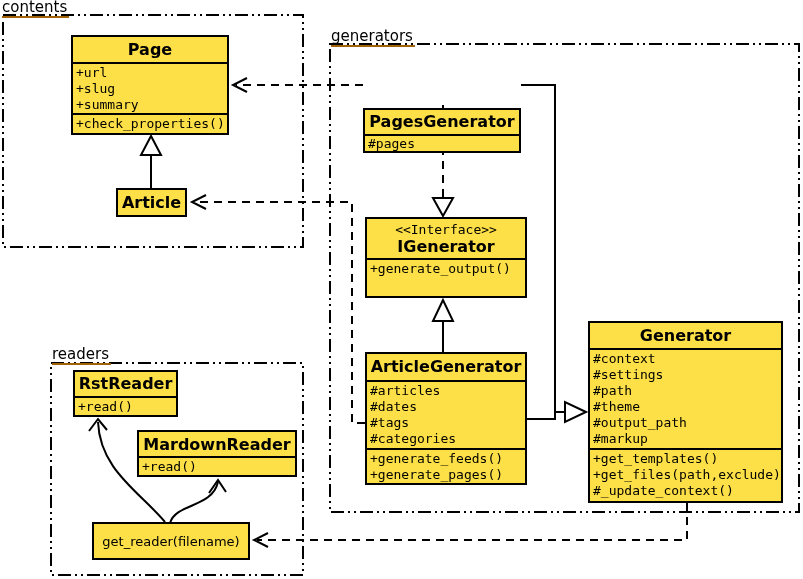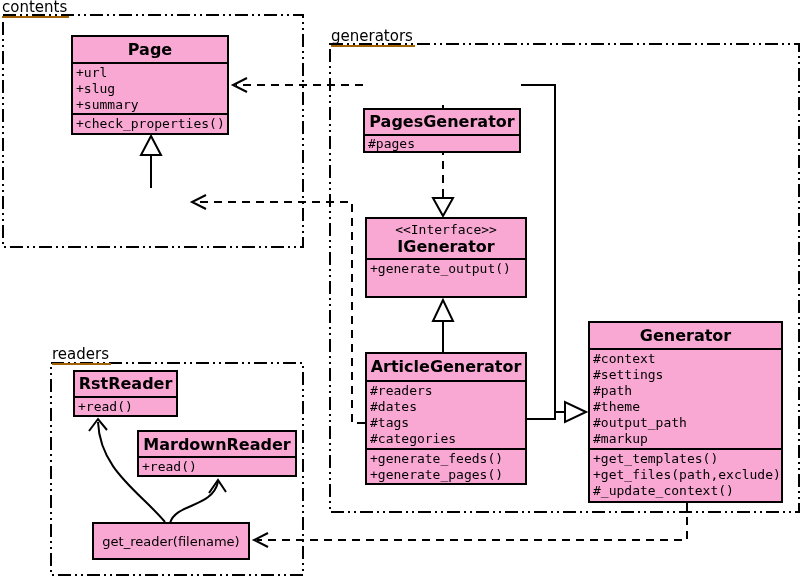--- a/index.html
+++ b/index.html
@@ -1,21 +1,21 @@
 <!DOCTYPE html>
 <html><head>
 <meta charset="utf-8">
 <style>
   html,body{margin:0;padding:0;background:#ffffff;}
   #canvas{position:relative;width:803px;height:579px;background:#ffffff;overflow:hidden;
           font-family:"DejaVu Sans",sans-serif;color:#000;}
   #wires{position:absolute;left:0;top:0;}
   .pkg-label{position:absolute;font-size:15px;line-height:15px;padding:0 2px 1px 0;
              border-bottom:2px solid #a16207;background:transparent;white-space:nowrap;}
-  .cls{position:absolute;background:#f9a8d4;border:2px solid #000;box-sizing:border-box;
+  .cls{position:absolute;background:#fde047;border:2px solid #000;box-sizing:border-box;
        display:flex;flex-direction:column;}
   .cls-title{box-sizing:border-box;font-weight:bold;font-size:16px;
              display:flex;align-items:center;justify-content:center;white-space:nowrap;}
   .bb{border-bottom:2px solid #000;}
   .sec{box-sizing:border-box;font-family:"DejaVu Sans Mono",monospace;font-size:13px;
        line-height:16px;padding:1px 3px;overflow:hidden;flex:0 0 auto;}
   .sec.fill{flex:1 1 auto;}
   .mline{white-space:nowrap;}
   .stereo{font-family:"DejaVu Sans Mono",monospace;font-size:13px;font-weight:normal;
           text-align:center;line-height:15px;}
@@ -73,20 +73,23 @@
     <div class="sec bb" style="height:51px;">
       <div class="mline">+url</div>
       <div class="mline">+slug</div>
       <div class="mline">+summary</div>
     </div>
     <div class="sec fill">
       <div class="mline">+check_properties()</div>
     </div>
   </div>
 
+  <div class="cls" style="left:116px;top:188px;width:71px;height:29px;">
+    <div class="cls-title" style="flex:1;">Article</div>
+  </div>
 
   <div class="cls" style="left:363px;top:60px;width:158px;height:45px;margin-top:48px;">
     <div class="cls-title bb" style="height:27px;">PagesGenerator</div>
     <div class="sec fill" style="line-height:14px;">
       <div class="mline">#pages</div>
     </div>
   </div>
 
   <div class="cls" style="left:365px;top:217px;width:162px;height:81px;">
     <div class="bb" style="height:41px;box-sizing:border-box;padding-top:3px;">
@@ -94,21 +97,21 @@
       <div class="iname">IGenerator</div>
     </div>
     <div class="sec fill">
       <div class="mline">+generate_output()</div>
     </div>
   </div>
 
   <div class="cls" style="left:365px;top:352px;width:162px;height:133px;">
     <div class="cls-title bb" style="height:28px;">ArticleGenerator</div>
     <div class="sec bb" style="height:68px;">
-      <div class="mline">#readers</div>
+      <div class="mline">#articles</div>
       <div class="mline">#dates</div>
       <div class="mline">#tags</div>
       <div class="mline">#categories</div>
     </div>
     <div class="sec fill">
       <div class="mline">+generate_feeds()</div>
       <div class="mline">+generate_pages()</div>
     </div>
   </div>
 

